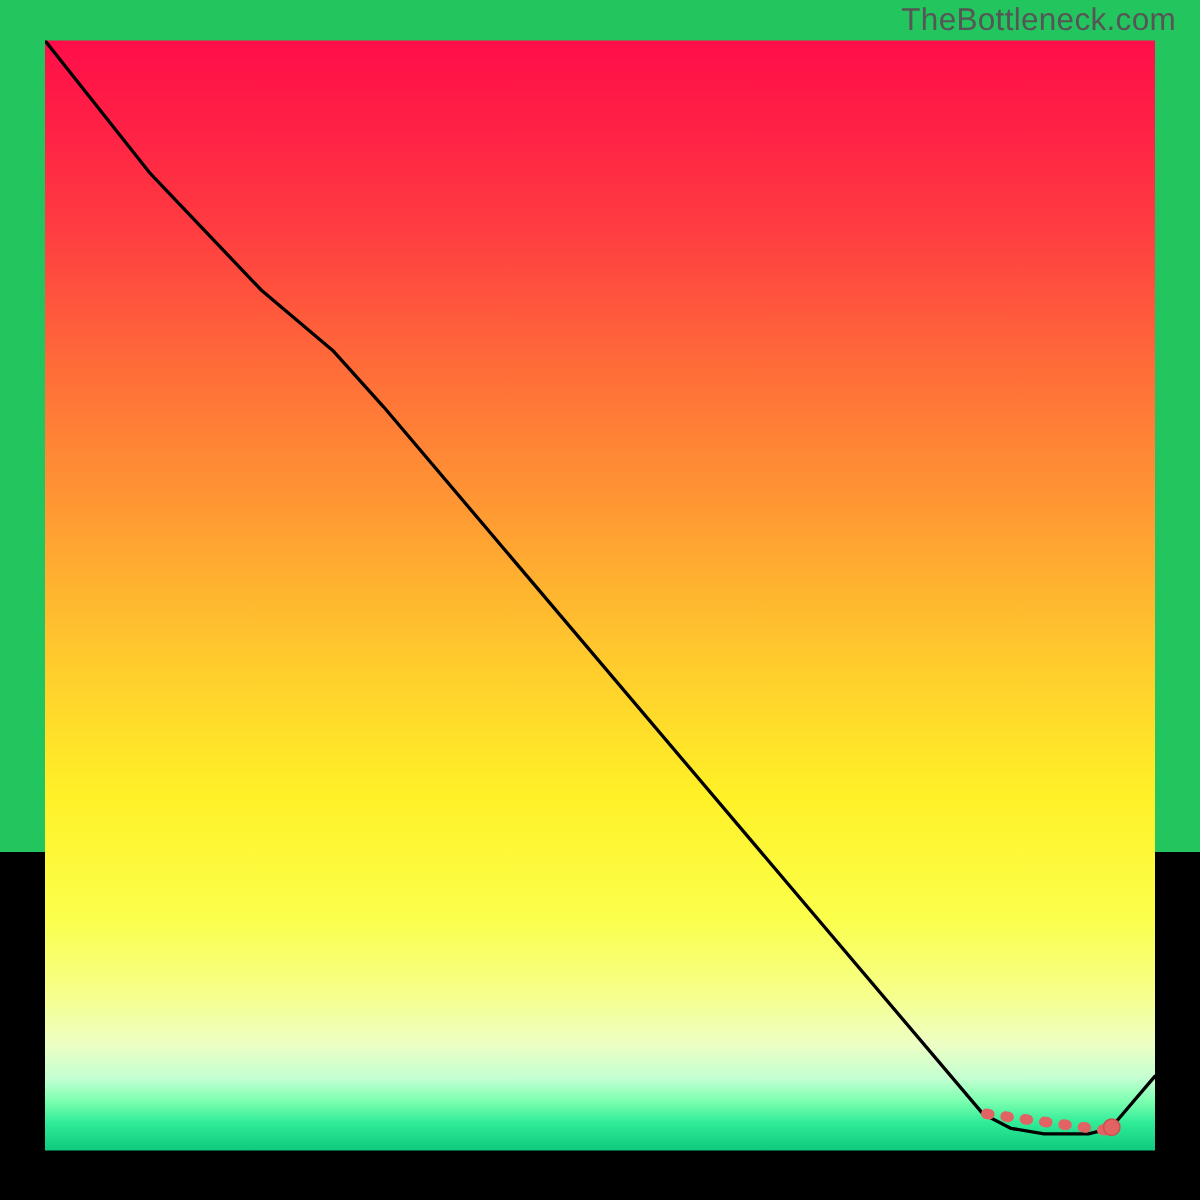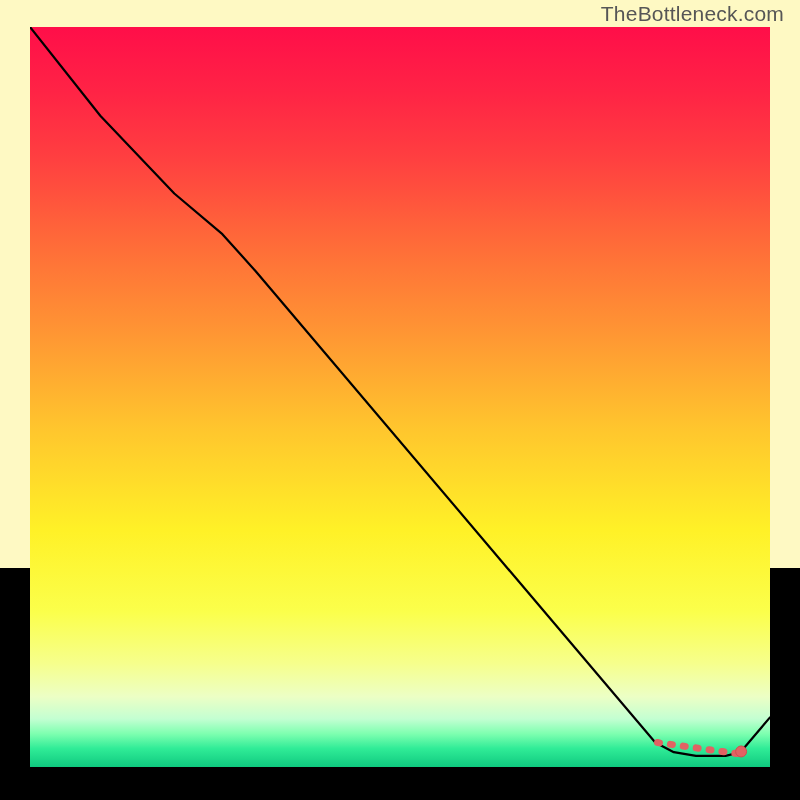--- a/index.html
+++ b/index.html
@@ -7,21 +7,21 @@
     padding: 0;
     width: 800px;
     height: 800px;
     background: #000;
     overflow: hidden;
   }
   .frame {
     position: relative;
     width: 800px;
     height: 568px;
-    background: #fef9c3;
+    background: #22c55e;
     text-decoration: underline;
   }
   .watermark {
     position: absolute;
     top: 2px;
     right: 16px;
     font-family: Arial, Helvetica, sans-serif;
     font-size: 21px;
     font-weight: 500;
     color: #565656;

